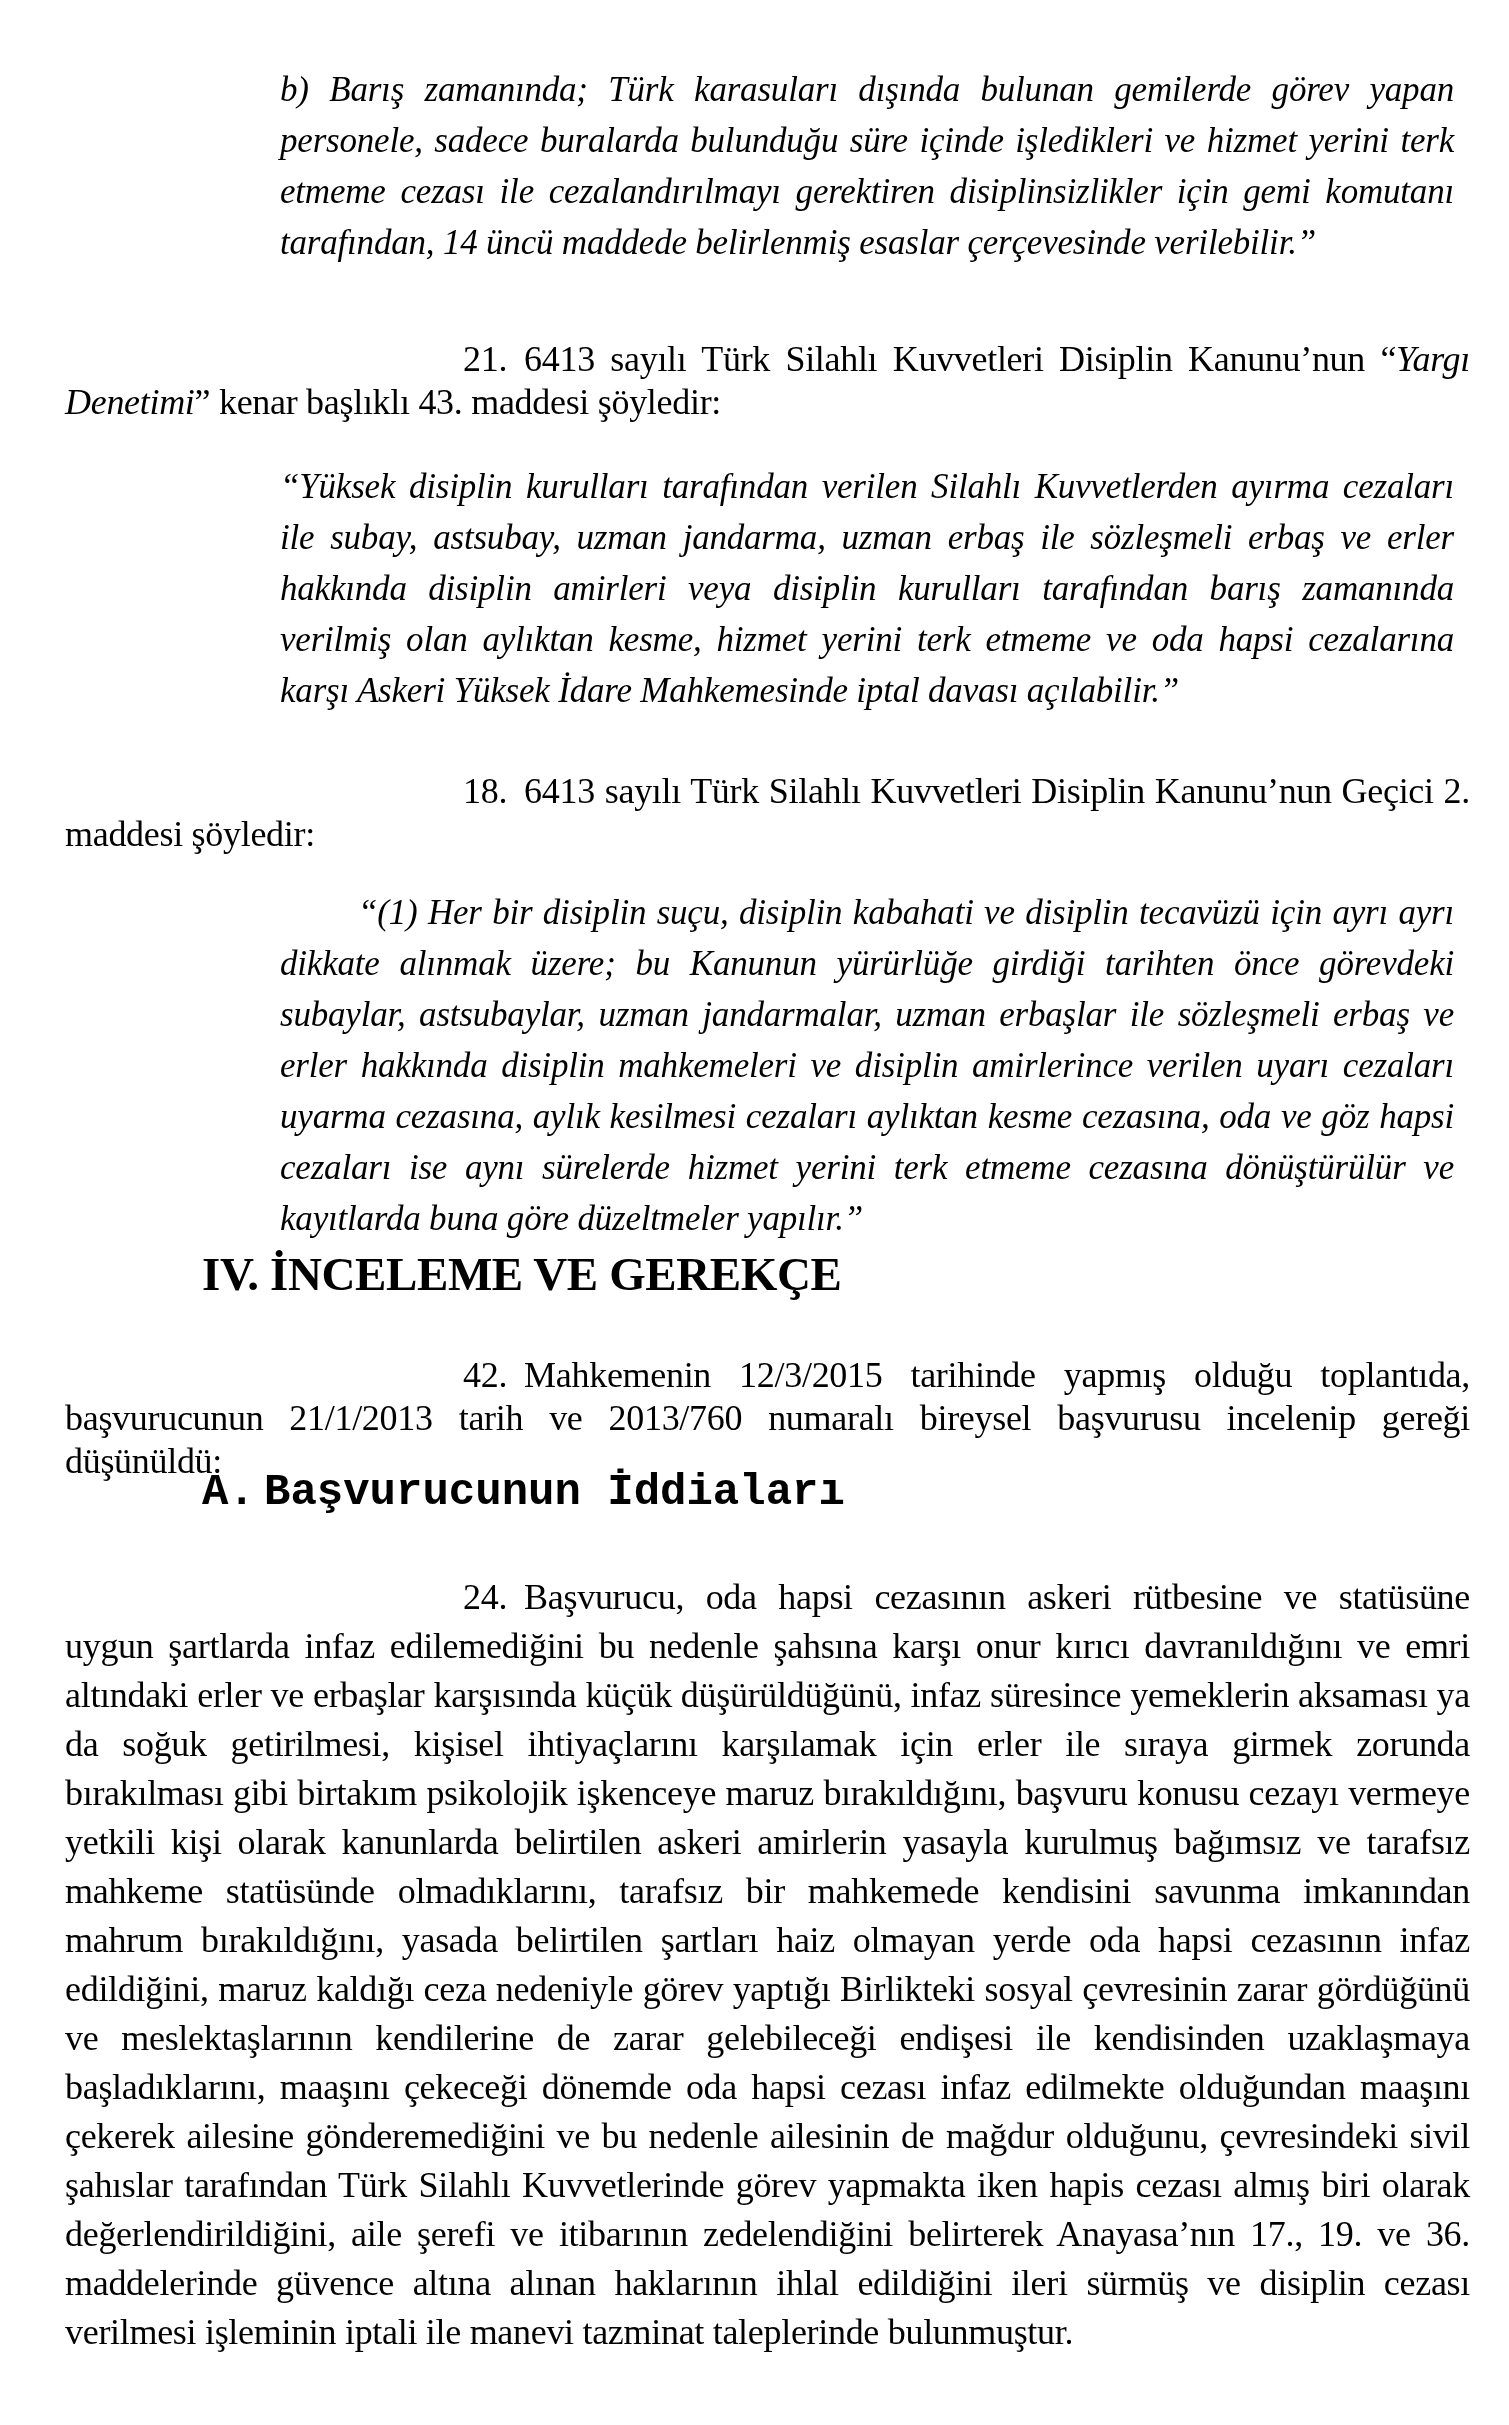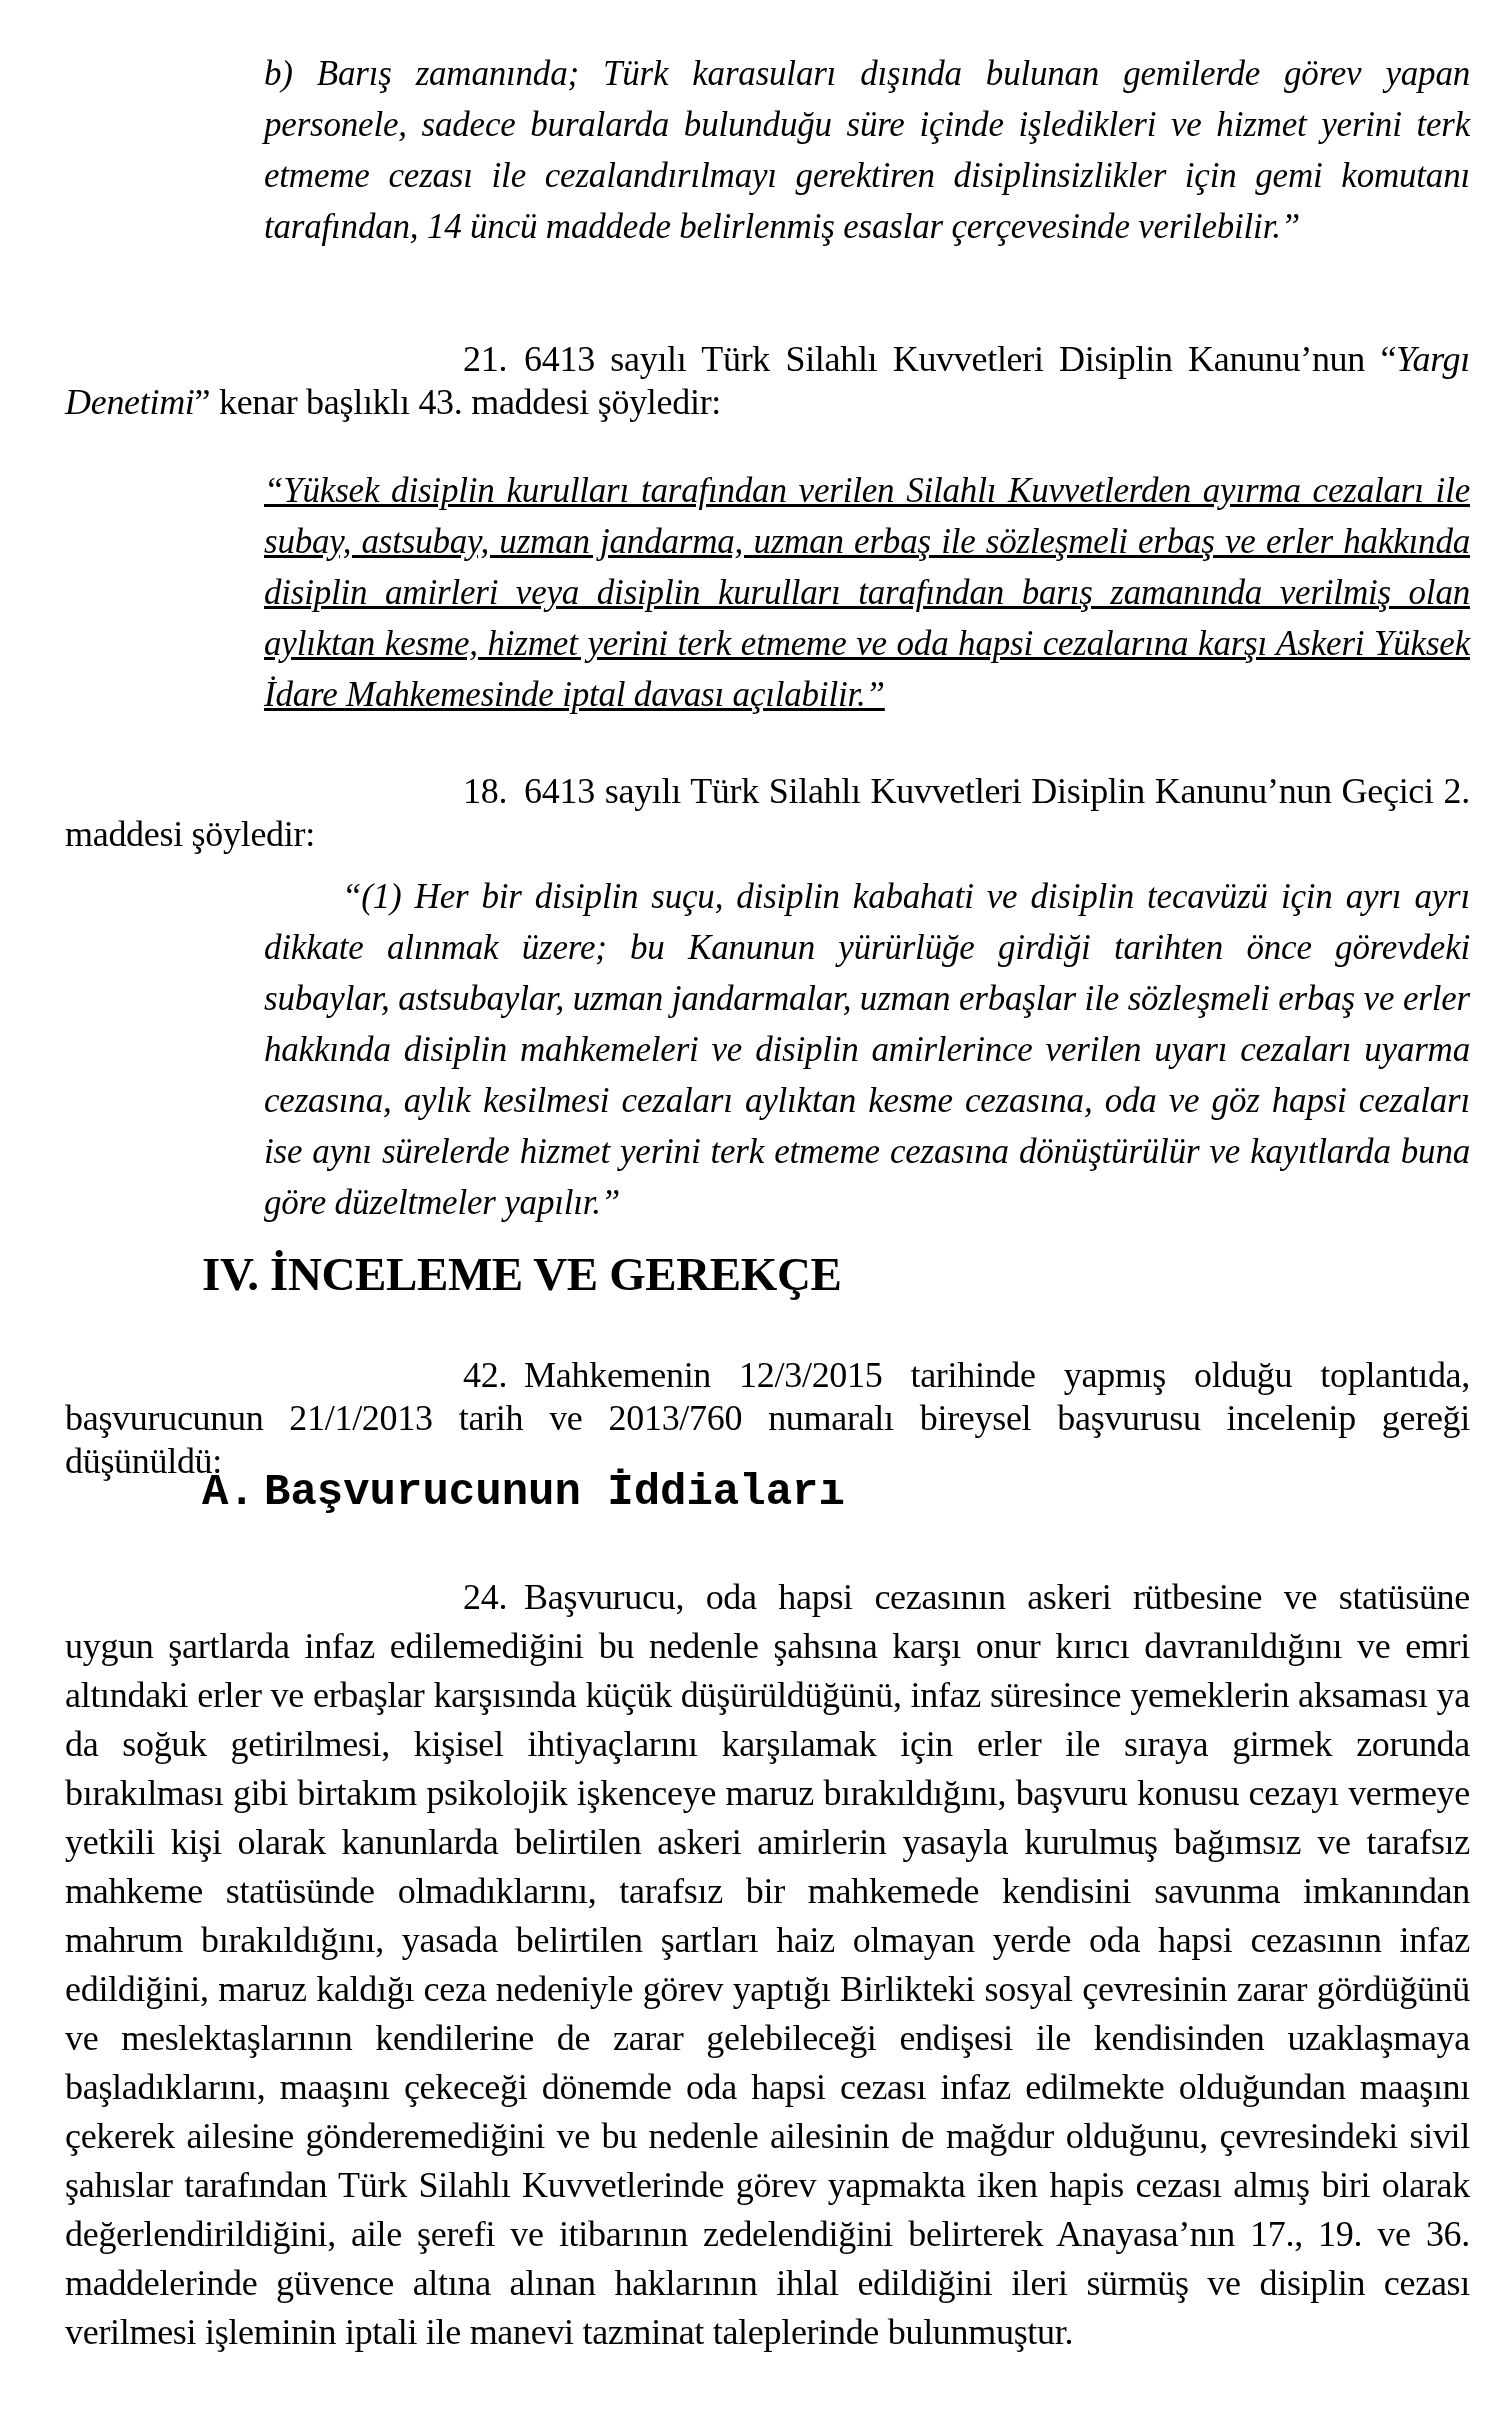--- a/index.html
+++ b/index.html
@@ -4,32 +4,32 @@
 <style>
   html, body { margin: 0; padding: 0; background: #ffffff; }
   body { width: 1509px; height: 2426px; position: relative; overflow: hidden; color: #000; }
   .page { position: absolute; left: 65px; top: 0; width: 1405px; }
   .quote {
     position: absolute; left: 199px; width: 1206px;
     font-family: "Liberation Serif", serif; font-style: italic;
     font-size: 35px; line-height: 51px; text-align: justify; letter-spacing: -0.2px;
     text-indent: 0;
   }
-  .quote p { margin: 0; }
+  .quote p { margin: 16px; }
   .q1 { top: 48px; }
   .q1 p { text-indent: 0; }
   .para {
     position: absolute; left: 0; width: 1405px;
     font-family: "Liberation Serif", serif; font-size: 36px; line-height: 43px;
     text-align: justify; letter-spacing: -0.3px;
   }
   .para p { margin: 0; text-indent: 199px; }
   .para .num { display: inline-block; margin-right: 17px; }
   .p21 { top: 338px; }
-  .q2 { top: 465px; text-decoration: underline; }
+  .q2 { top: 445px; }
   .q2 p { text-indent: 0; }
   .p22 { top: 770px; }
   .q3 { top: 871px; }
   .q3 p { text-indent: 78px; }
   .h-section {
     position: absolute; left: 137px; top: 1243px;
     font-family: "Liberation Serif", serif; font-weight: bold; font-size: 47px; line-height: 62px;
     letter-spacing: -0.4px;
   }
   .p23 { top: 1354px; }

